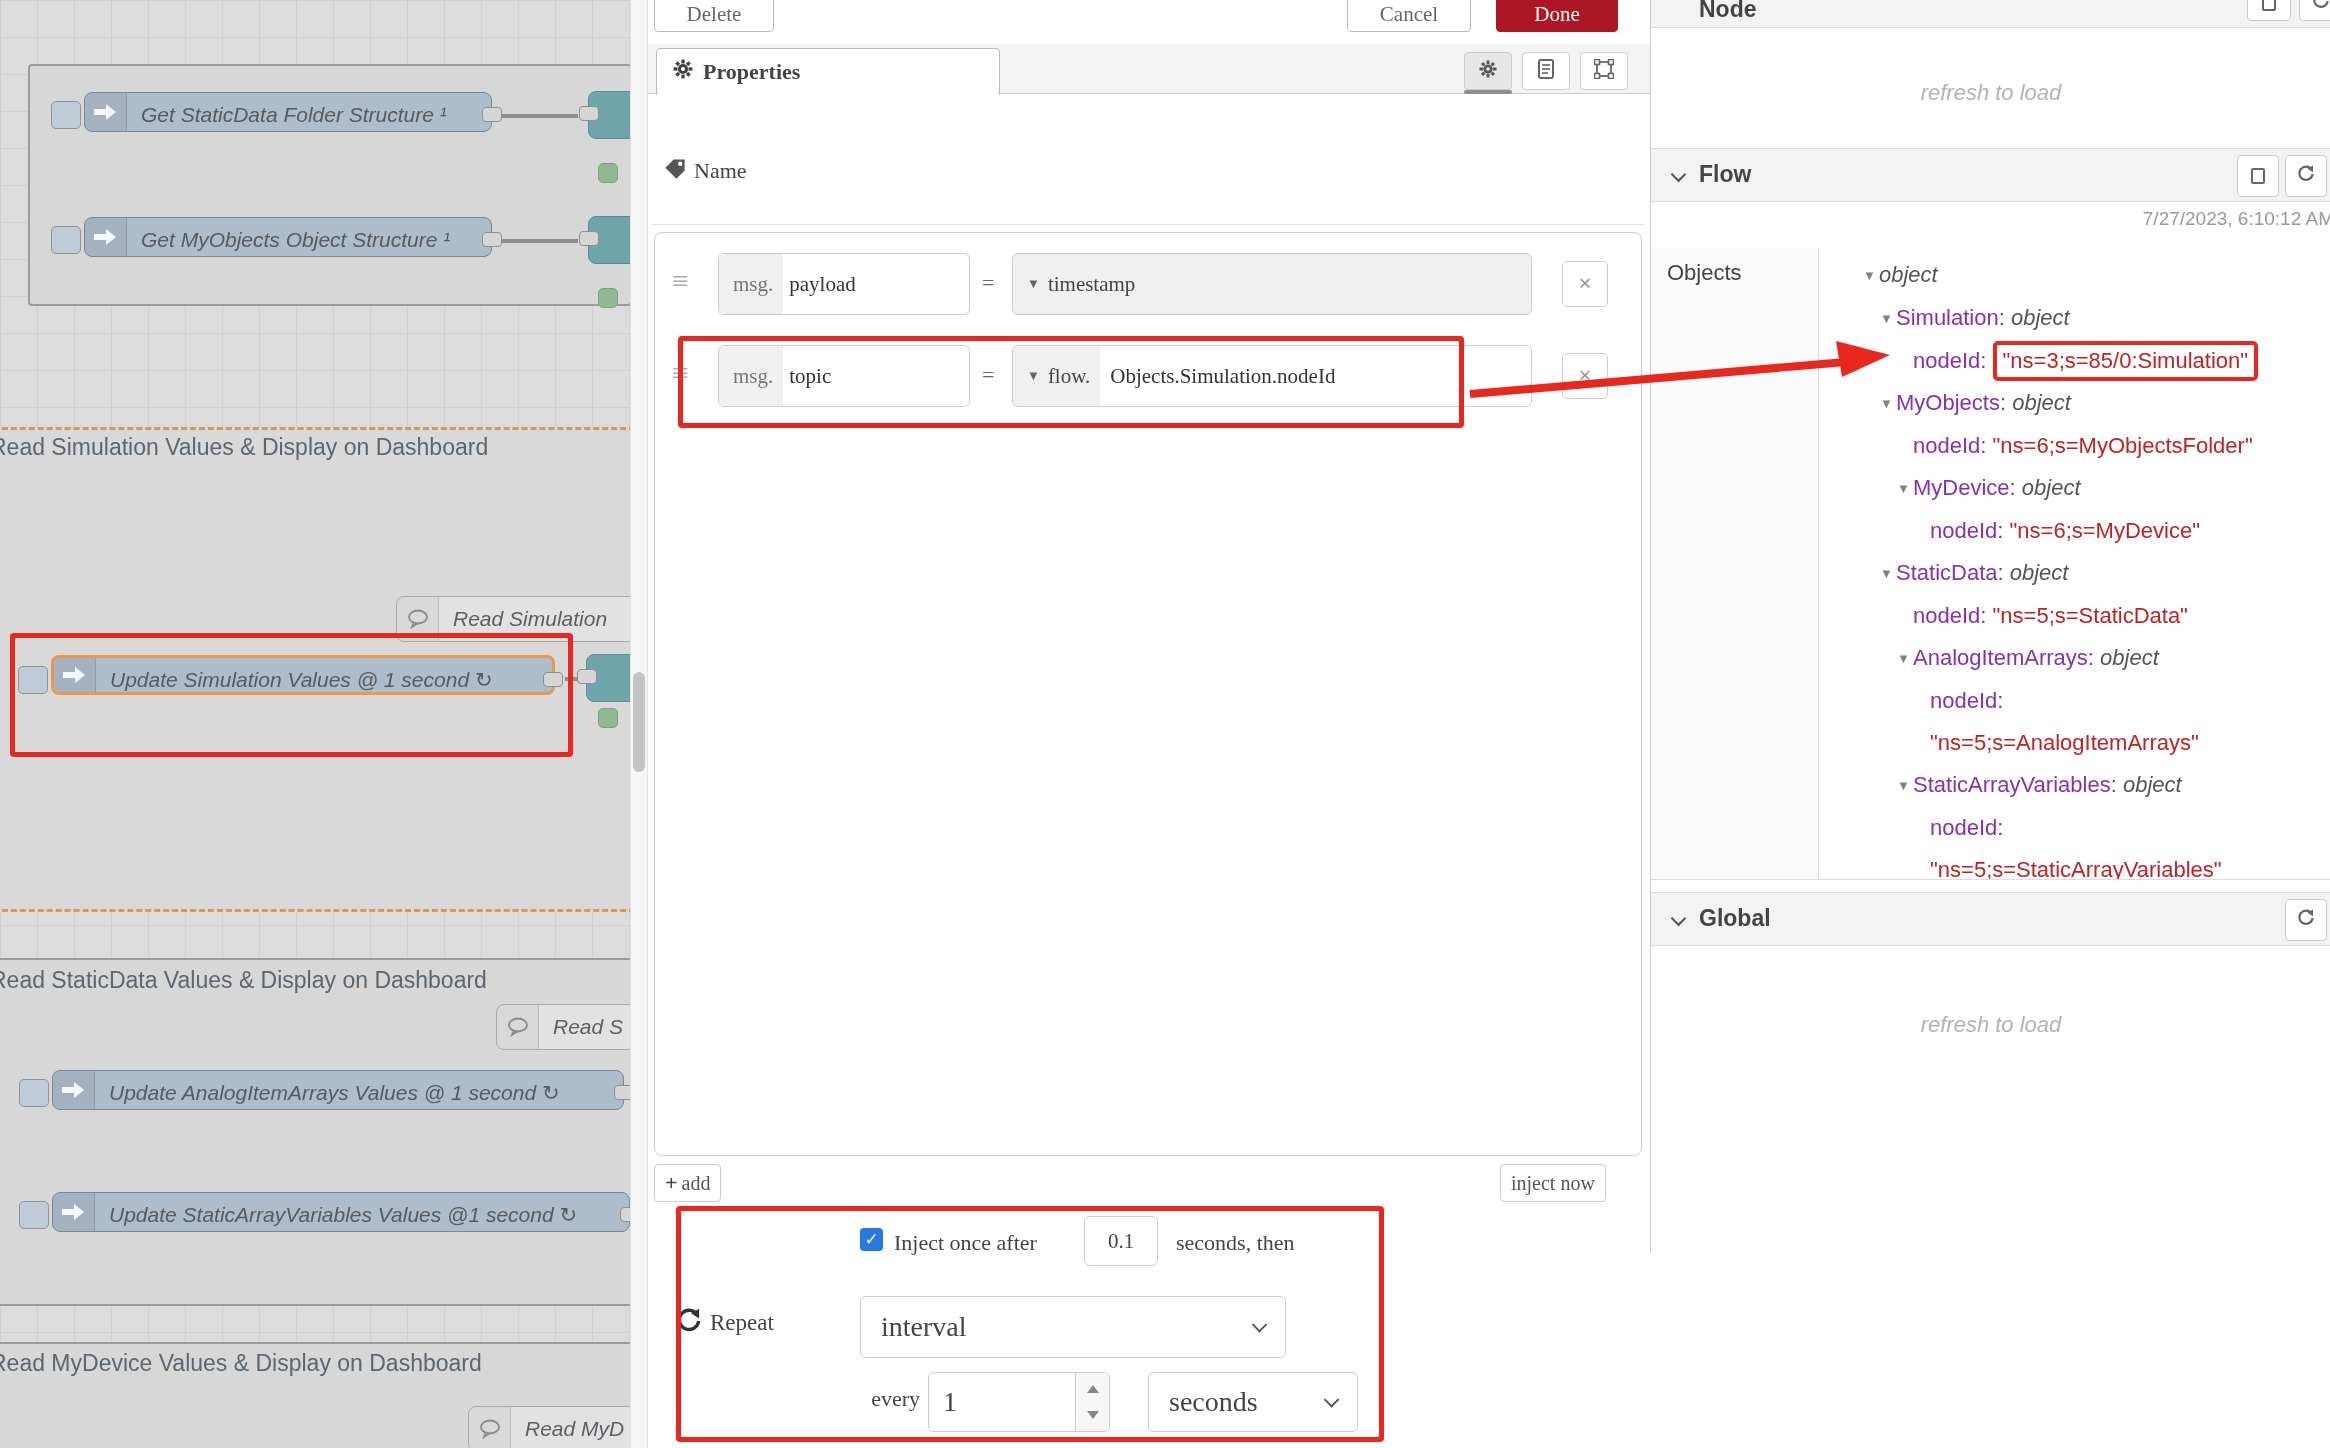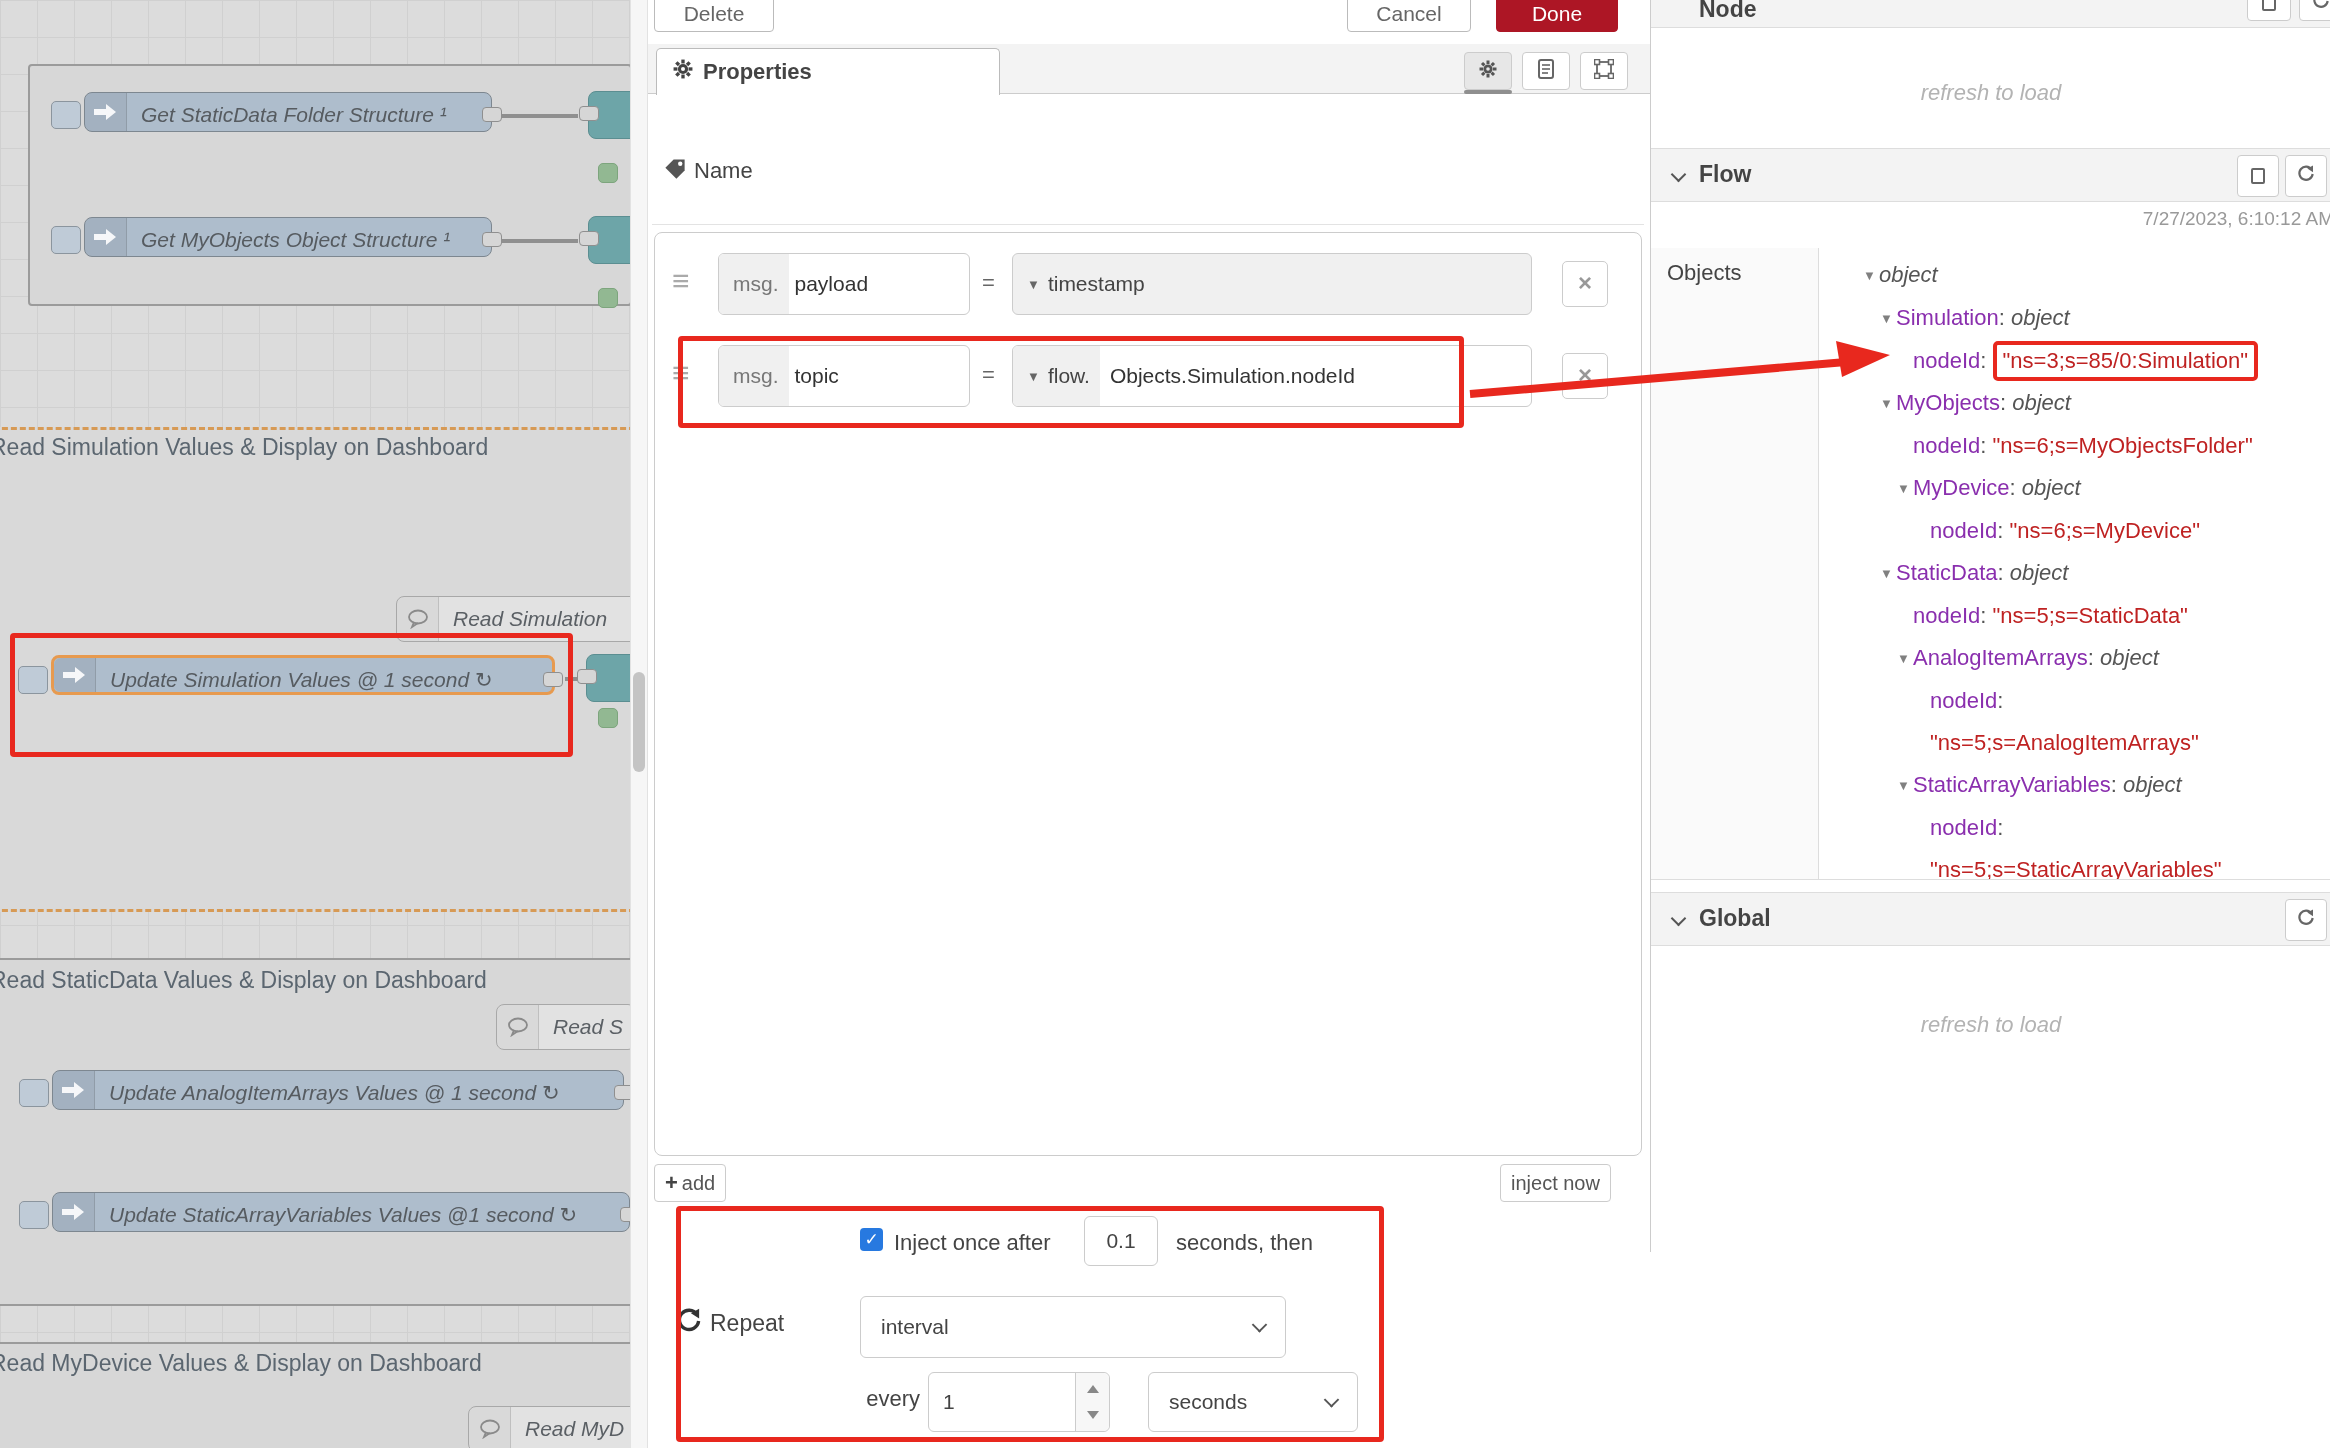--- a/index.html
+++ b/index.html
@@ -31,21 +31,21 @@
   .tealnode{position:absolute;height:48px;background:#6da5a8;border:1.5px solid #5b8e91;border-radius:8px;}
   .status-dot{position:absolute;width:20px;height:20px;background:#92b892;border:1.5px solid #7da57d;border-radius:5px;}
   .fcomment{position:absolute;height:46px;background:#e2e2e2;border:1.5px solid #a8a8a8;border-radius:8px;}
   .fcomment .nicon{background:rgba(0,0,0,0.04);}
   .fcomment .nlabel{color:#5a5f64;}
   #canvas-scrollbar{position:absolute;left:630px;top:0;width:18px;height:1448px;background:#f6f6f6;
     border-left:1px solid #e2e2e2;border-right:1px solid #e2e2e2;}
   #canvas-scroll-thumb{position:absolute;left:2px;top:672px;width:12px;height:100px;background:#c4c4c4;border-radius:6px;}
 
   
-  #dialog{position:absolute;left:648px;top:0;width:1002px;height:1448px;background:#fff;z-index:10;}
+  #dialog{position:absolute;left:648px;top:0;width:1002px;height:1448px;background:#fff;z-index:10;font-family:Liberation Serif, serif;}
   .tray-btn{position:absolute;top:-16px;height:48px;background:#fff;border:1px solid #bbb;border-radius:4px;
     font-size:21px;color:#666;text-align:center;line-height:58px;}
   .tray-btn.primary{background:var(--done);border-color:var(--done);color:#fff;}
   #dlg-toolbar{position:absolute;left:0;top:44px;width:1002px;height:50px;background:#f3f3f3;border-bottom:1px solid #ccc;}
   #tab-properties{position:absolute;left:8px;top:48px;width:344px;height:47px;background:#fff;
     border:1px solid #bbb;border-bottom:none;border-radius:5px 5px 0 0;z-index:2;
     display:flex;align-items:center;gap:10px;padding-left:16px;font-size:22px;font-weight:bold;color:#444;}
   .tb-icon-btn{position:absolute;top:52px;width:48px;height:38px;background:#fff;border:1px solid #ccc;border-radius:4px;
     display:flex;align-items:center;justify-content:center;}
   .tb-icon-btn.active{background:#e7e7e7;}
@@ -65,21 +65,21 @@
   .typed .caret{font-size:13px;color:#666;}
   .typed .tvalue{font-size:21px;color:#333;line-height:60px;padding-left:10px;white-space:nowrap;}
   .eq{position:absolute;font-size:22px;color:#666;}
   .xbtn{position:absolute;width:46px;height:46px;background:#fff;border:1px solid #ccc;border-radius:5px;
     color:#999;font-size:24px;font-weight:bold;text-align:center;line-height:42px;}
   .mini-btn{position:absolute;height:38px;background:#fff;border:1px solid #ccc;border-radius:4px;
     font-size:20px;color:#555;display:flex;align-items:center;justify-content:center;gap:4px;padding:0 10px;}
   .plus{font-weight:bold;font-size:22px;color:#444;}
   .checkbox{position:absolute;width:23px;height:23px;background:#2779e0;border-radius:4px;color:#fff;
     font-size:17px;text-align:center;line-height:23px;}
-  .fakeselect{position:absolute;border:1px solid #ccc;border-radius:6px;background:#fff;font-size:21px;color:#444;
+  .fakeselect{position:absolute;border:1px solid #ccc;border-radius:6px;background:#fff;font-size:28px;color:#444;
     display:flex;align-items:center;padding:0 20px;}
   .fakeselect .chev{position:absolute;right:20px;top:50%;width:11px;height:11px;border-right:2px solid #555;
     border-bottom:2px solid #555;transform:translateY(-70%) rotate(45deg);}
   .spin{position:absolute;right:0;top:0;width:34px;height:100%;border-left:1px solid #ccc;background:#f7f7f7;
     border-radius:0 6px 6px 0;}
   .spin .up,.spin .dn{position:absolute;left:50%;width:0;height:0;transform:translateX(-50%);}
   .spin .up{top:12px;border-left:6px solid transparent;border-right:6px solid transparent;border-bottom:8px solid #888;}
   .spin .dn{bottom:12px;border-left:6px solid transparent;border-right:6px solid transparent;border-top:8px solid #888;}
 
   

